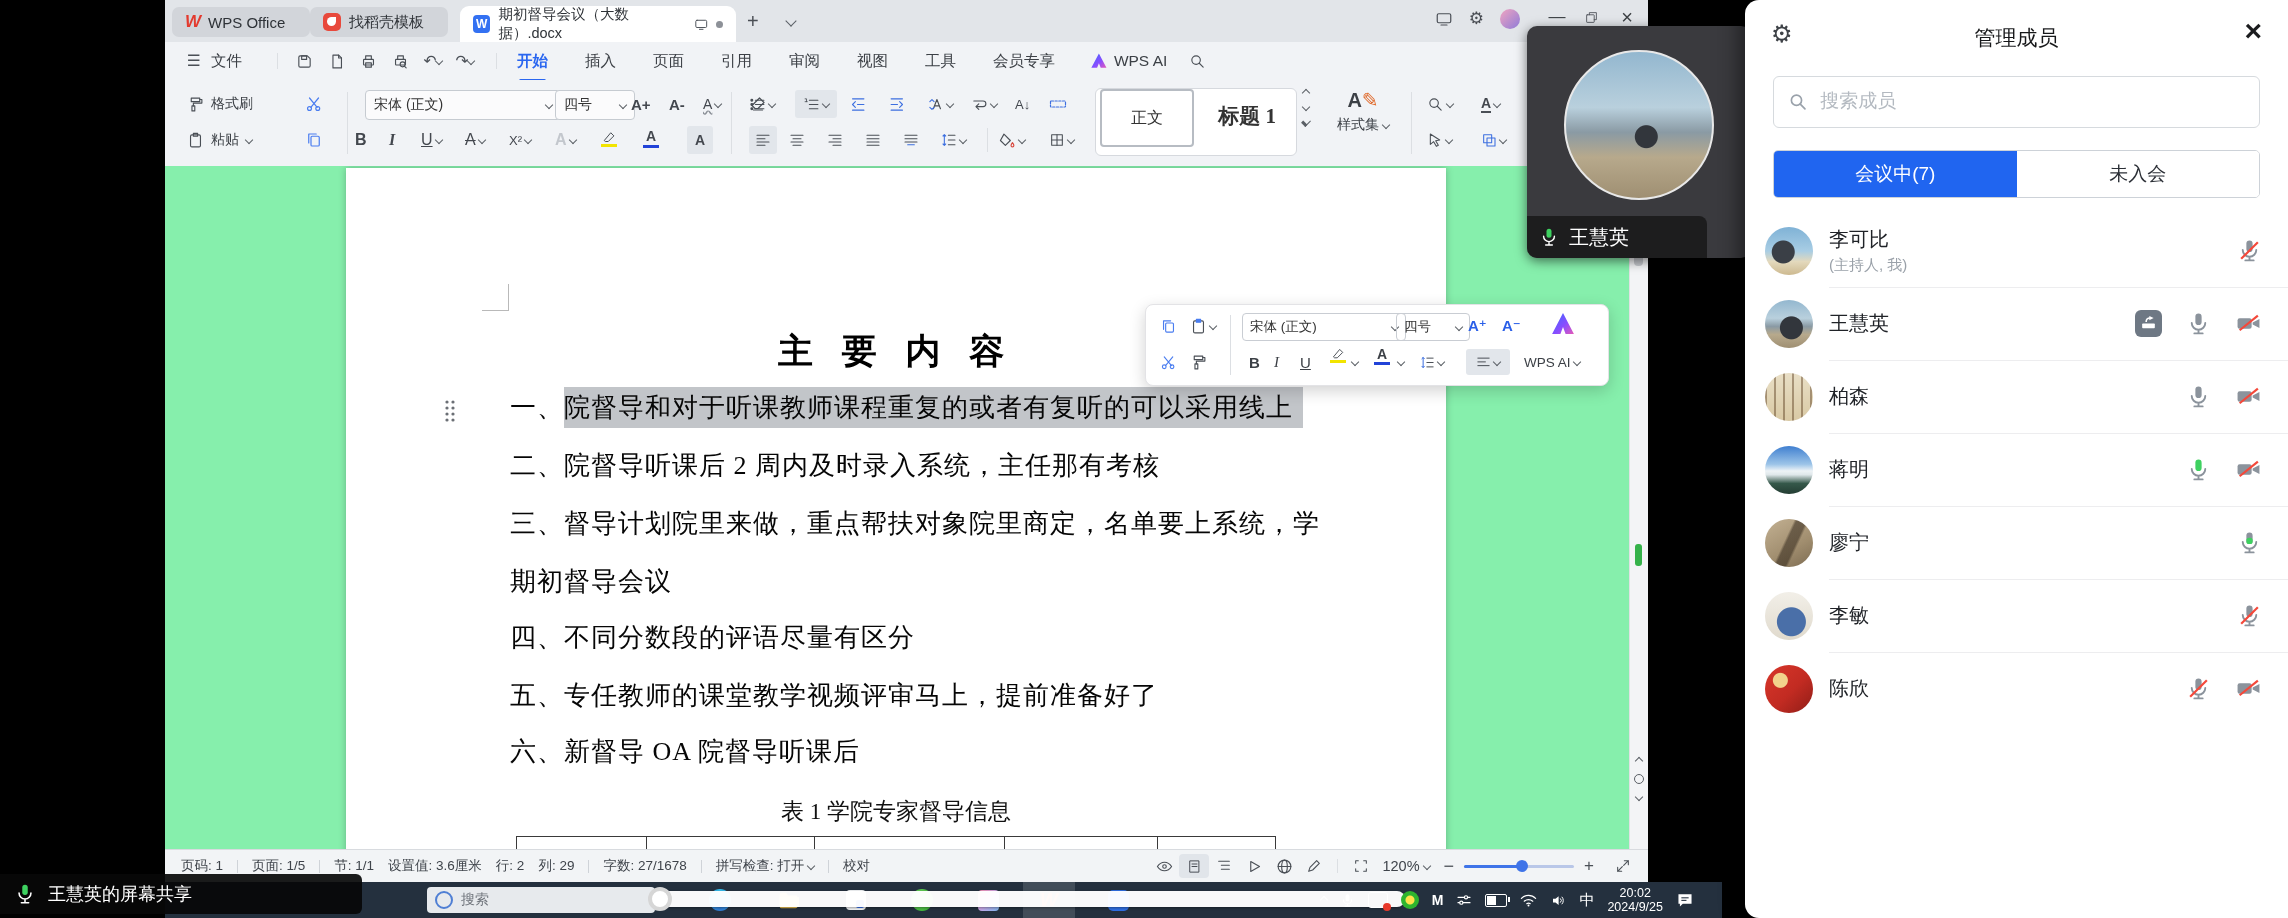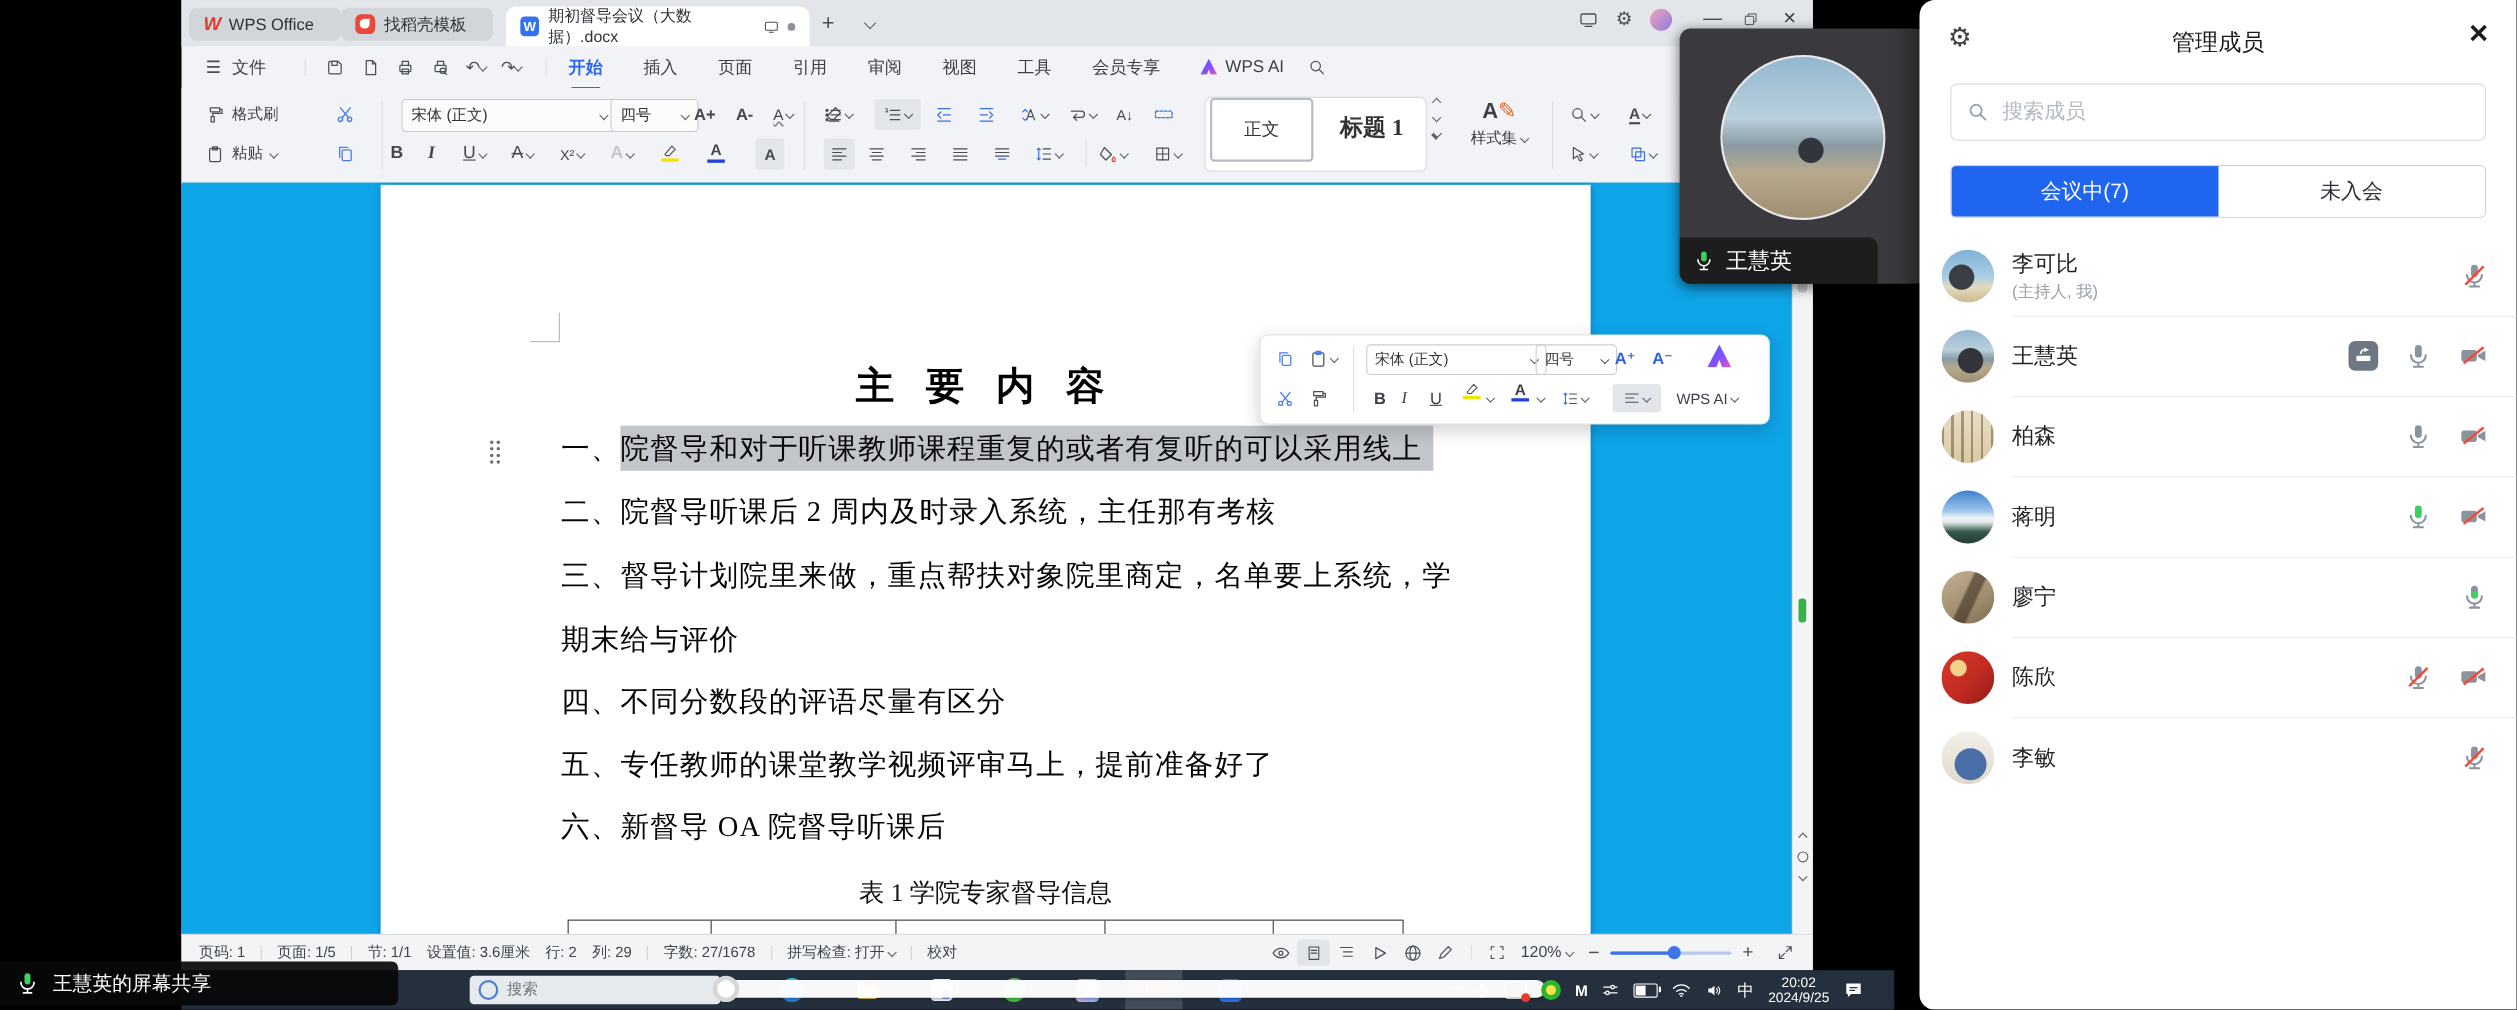--- a/index.html
+++ b/index.html
@@ -36,21 +36,21 @@
   .rb .glyph{font-weight:bold;}
   .rlabel{font-size:14px;color:#3c4046;}
   .rsel{position:absolute;height:28px;border:1px solid #c6cbd1;border-radius:4px;background:#fbfbfc;display:flex;align-items:center;font-size:14px;color:#333;padding:0 8px;justify-content:space-between;}
   .chip{background:#e2e6eb;border-radius:3px;}
   .ubar{display:block;width:16px;height:3px;margin-top:1px;}
   .stylegallery{position:absolute;left:880px;top:8px;width:215px;height:66px;background:#fff;border:1px solid #d6d9de;border-radius:6px;display:flex;align-items:flex-start;}
   .stylecell{flex:1;height:54px;margin:0 4px;display:flex;align-items:center;justify-content:center;font-family:"Liberation Serif","DejaVu Serif",serif;}
   .stylecell.sel{border:2px solid #b7bcc3;border-radius:4px;}
 
   
-  .docarea{position:absolute;left:0;top:166px;right:18px;bottom:32px;background:#0ea5e9;overflow:hidden;}
+  .docarea{position:absolute;left:0;top:166px;right:18px;bottom:32px;background:#86efac;overflow:hidden;}
   .page{position:absolute;left:181px;top:2px;width:1100px;height:690px;background:#fff;box-shadow:0 0 7px rgba(0,0,0,.25);}
   .doctitle{position:absolute;left:0;right:0;top:160px;text-align:center;font-family:"Liberation Serif","DejaVu Serif",serif;font-weight:bold;font-size:35px;letter-spacing:10px;color:#000;}
   .para{position:absolute;left:164px;font-family:"Liberation Serif","DejaVu Serif",serif;font-size:26px;color:#060606;letter-spacing:1px;white-space:nowrap;}
   .sel-hl{background:#c2c5c9;padding:6px 10px 6px 0;}
   .caption{position:absolute;left:0;right:0;text-align:center;font-family:"Liberation Serif","DejaVu Serif",serif;font-size:23px;color:#111;}
   .dtable{position:absolute;left:170px;right:170px;top:668px;height:80px;border:1.5px solid #3a3a3a;display:flex;}
   .dtable div{border-right:1.5px solid #3a3a3a;}
   .cornermark{position:absolute;left:136px;top:116px;width:26px;height:26px;border-right:1px solid #b9b9b9;border-bottom:1px solid #b9b9b9;}
   .vscroll{position:absolute;top:166px;right:0;width:18px;bottom:32px;background:#f3f4f6;border-left:1px solid #e0e1e4;}
 
@@ -496,21 +496,21 @@
               <circle cx="3" cy="22" r="1.6"></circle>
               <circle cx="9" cy="22" r="1.6"></circle>
             </g>
         </svg>
 
         <div class="para" style="top:222px;">
           <span>一、</span><span class="sel-hl">院督导和对于听课教师课程重复的或者有复听的可以采用线上</span>
         </div>
         <div class="para" style="top:280px;">二、院督导听课后 2 周内及时录入系统，主任那有考核</div>
         <div class="para" style="top:338px;">三、督导计划院里来做，重点帮扶对象院里商定，名单要上系统，学</div>
-        <div class="para" style="top:396px;">期末给与评价</div>
+        <div class="para" style="top:396px;">期初督导会议</div>
         <div class="para" style="top:452px;">四、不同分数段的评语尽量有区分</div>
         <div class="para" style="top:510px;text-align:right;">五、专任教师的课堂教学视频评审马上，提前准备好了</div>
         <div class="para" style="top:566px;">六、新督导 OA 院督导听课后</div>
         <div class="caption" style="top:628px;">表 1 学院专家督导信息</div>
         <div class="dtable">
           <div style="width:17%"></div>
             <div style="width:22%"></div>
             <div style="width:25%"></div>
             <div style="width:20%"></div>
             <div style="flex:1;border-right:none;"></div>
@@ -900,43 +900,43 @@
         <span class="micons">
           <svg width="25" height="25" viewBox="0 0 24 24">
               <rect x="9" y="2.5" width="6" height="11" rx="3" fill="#8b939c"></rect>
               <rect x="9" y="7.5" width="6" height="6" rx="2.5" fill="#3ed160"></rect>
               <path d="M5.5 11.5a6.5 6.5 0 0 0 13 0M12 18v3M8 21.5h8" stroke="#8b939c" stroke-width="1.8" fill="none" stroke-linecap="round"></path>
             </svg>
         </span>
       </div>
 
       <div class="mrow">
+        <span class="avatar av-limin"></span>
+        <span class="mname">李敏</span>
+        <span class="micons">
+          <svg width="25" height="25" viewBox="0 0 24 24">
+              <rect x="9" y="2.5" width="6" height="11" rx="3" fill="#8b939c"></rect>
+              <path d="M5.5 11.5a6.5 6.5 0 0 0 13 0M12 18v3M8 21.5h8" stroke="#8b939c" stroke-width="1.8" fill="none" stroke-linecap="round"></path>
+              <line x1="4" y1="20" x2="20" y2="4" stroke="#f4483a" stroke-width="2.1"></line>
+            </svg>
+        </span>
+      </div>
+
+      <div class="mrow">
         <span class="avatar av-chen"></span>
         <span class="mname">陈欣</span>
         <span class="micons">
           <svg width="25" height="25" viewBox="0 0 24 24">
               <rect x="9" y="2.5" width="6" height="11" rx="3" fill="#8b939c"></rect>
               <path d="M5.5 11.5a6.5 6.5 0 0 0 13 0M12 18v3M8 21.5h8" stroke="#8b939c" stroke-width="1.8" fill="none" stroke-linecap="round"></path>
               <line x1="4" y1="20" x2="20" y2="4" stroke="#f4483a" stroke-width="2.1"></line>
             </svg>
           <svg width="27" height="25" viewBox="0 0 24 24">
               <rect x="1.5" y="7" width="13.5" height="10" rx="2" fill="#8b939c"></rect>
               <path d="M16 11l6.5-3.4v8.8L16 13z" fill="#8b939c"></path>
               <line x1="3.5" y1="18.5" x2="21" y2="4.5" stroke="#f4483a" stroke-width="2.1"></line>
             </svg>
         </span>
       </div>
-
-      <div class="mrow">
-        <span class="avatar av-limin"></span>
-        <span class="mname">李敏</span>
-        <span class="micons">
-          <svg width="25" height="25" viewBox="0 0 24 24">
-              <rect x="9" y="2.5" width="6" height="11" rx="3" fill="#8b939c"></rect>
-              <path d="M5.5 11.5a6.5 6.5 0 0 0 13 0M12 18v3M8 21.5h8" stroke="#8b939c" stroke-width="1.8" fill="none" stroke-linecap="round"></path>
-              <line x1="4" y1="20" x2="20" y2="4" stroke="#f4483a" stroke-width="2.1"></line>
-            </svg>
-        </span>
-      </div>
     </div>
   </div>
 
 </div>
 
 </body></html>

